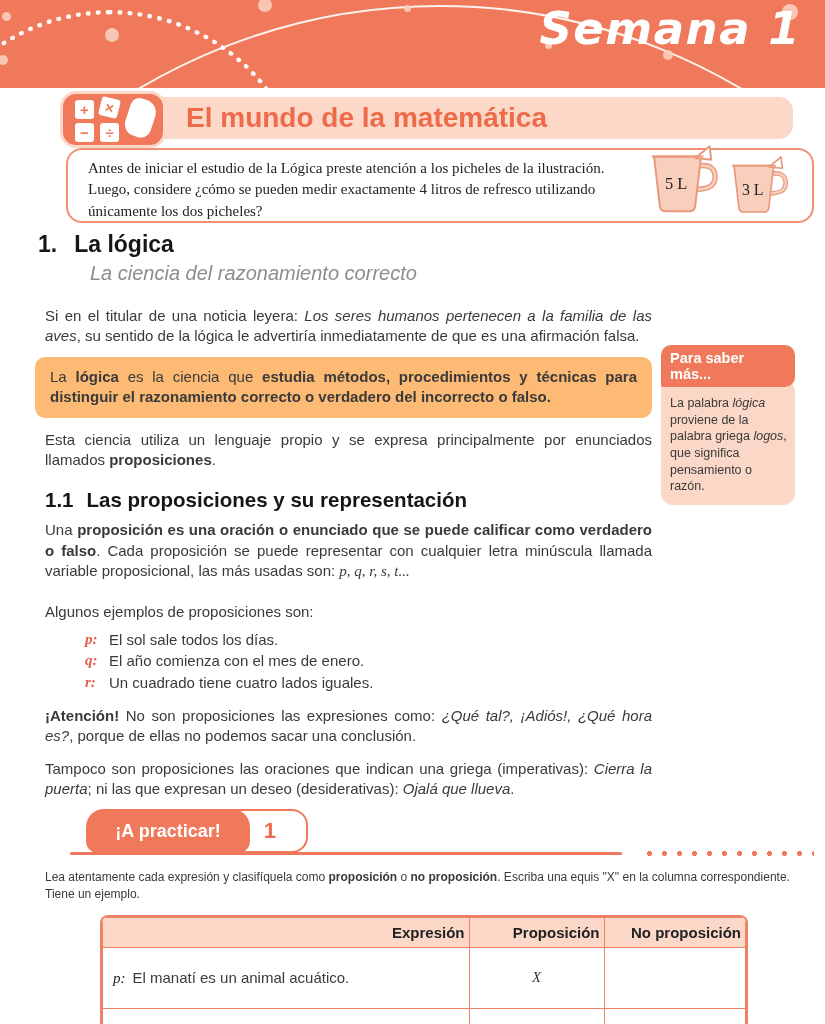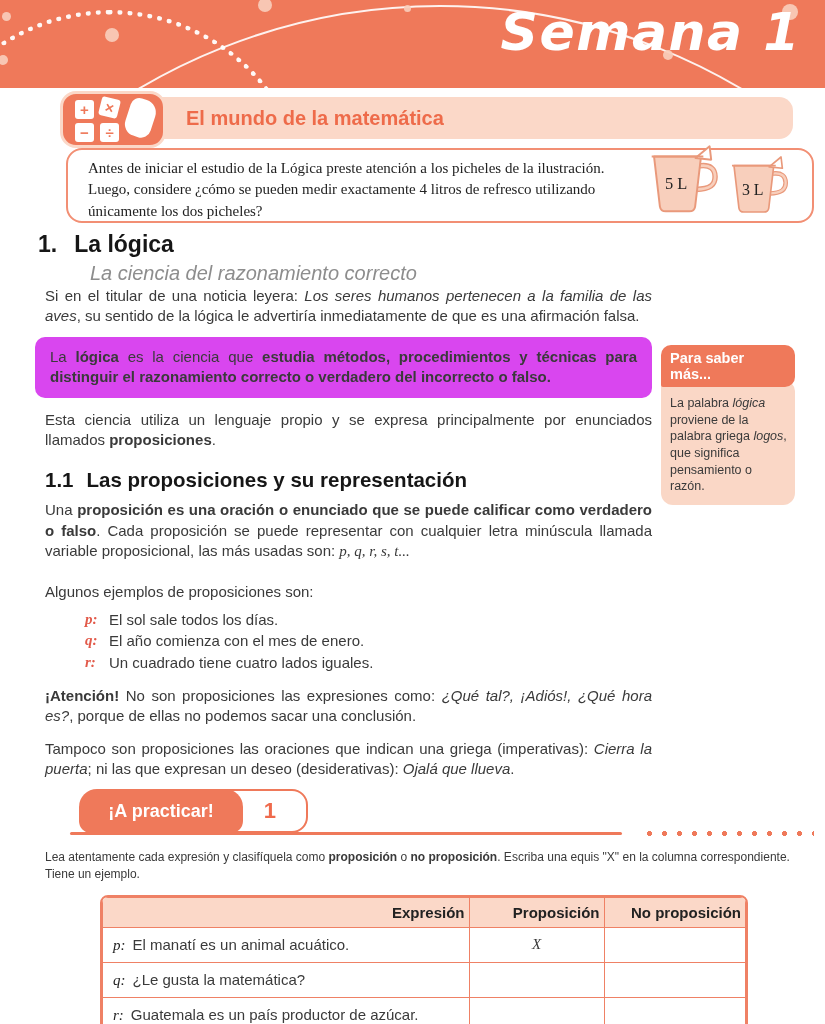--- a/index.html
+++ b/index.html
@@ -4,71 +4,71 @@
 <style>
   html,body{margin:0;padding:0;}
   body{width:825px;height:1024px;background:#ffffff;font-family:"Liberation Sans",sans-serif;overflow:hidden;}
   #page{position:relative;width:825px;height:1024px;overflow:hidden;}
 
   
   #header{position:absolute;left:0;top:0;width:825px;height:88px;background:#EF795A;overflow:hidden;}
   .dotted-circle{position:absolute;left:-90px;top:10px;width:400px;height:400px;border:5px dotted rgba(255,255,255,.95);border-radius:50%;box-sizing:border-box;}
   .big-circle{position:absolute;left:-150px;top:5px;width:1180px;height:1180px;border:2.5px solid rgba(255,255,255,.9);border-radius:50%;box-sizing:border-box;}
   .hdot{position:absolute;border-radius:50%;background:#F8CDBB;opacity:.92;}
-  .week{position:absolute;right:24px;top:2px;color:#ffffff;font-size:52px;font-weight:800;font-style:italic;letter-spacing:1.5px;font-family:"DejaVu Sans",sans-serif;}
+  .week{position:absolute;right:24px;top:2px;color:#ffffff;font-size:45px;font-weight:800;font-style:italic;letter-spacing:1.5px;font-family:"DejaVu Sans",sans-serif;}
 
   
   #banner-icon{position:absolute;left:60px;top:91px;width:106px;height:57px;background:#EF795A;border:3px solid #FBD8C8;border-radius:16px;z-index:3;box-sizing:border-box;}
   .card{position:absolute;background:#ffffff;border-radius:3px;width:19px;height:19px;display:flex;align-items:center;justify-content:center;color:#EF795A;font-weight:800;font-size:15px;line-height:1;}
   .hand{position:absolute;left:64px;top:5px;width:27px;height:38px;background:#ffffff;border-radius:9px 13px 10px 12px;transform:rotate(18deg);}
   #banner-band{position:absolute;left:74px;top:97px;width:719px;height:42px;background:#FBD8C8;border-radius:14px;z-index:2;}
-  #banner-band .t{display:block;padding-left:112px;line-height:42px;font-size:20px;font-weight:700;color:#EE6B4A;}
+  #banner-band .t{display:block;padding-left:112px;line-height:42px;font-size:28px;font-weight:700;color:#EE6B4A;}
 
   
   #intro-box{position:absolute;left:66px;top:148px;width:748px;height:75px;background:#ffffff;border:2px solid #F28F74;border-radius:16px;box-sizing:border-box;}
   #intro-box .txt{position:absolute;left:20px;top:8px;width:548px;font-family:"Liberation Serif",serif;font-size:15px;line-height:1.42;color:#222222;}
   .pitchers{position:absolute;right:22px;bottom:5px;display:flex;align-items:flex-end;gap:6px;}
 
   
   #content{position:absolute;left:0;top:231px;width:825px;}
   .col{margin-left:45px;width:607px;}
   .h1{display:flex;gap:17px;font-size:23px;font-weight:700;color:#161616;margin-left:-7px;}
   .subtitle{margin:4px 0 0 45px;font-size:20px;font-style:italic;color:#8D8D8D;}
   .para{margin:0;font-size:15px;line-height:1.36;color:#3A3A3A;text-align:justify;}
-  .mt9{margin-top:1px;} .mt6{margin-top:20px;} .mt8{margin-top:8px;} .mt12{margin-top:12px;} .mt14{margin-top:13px;}
-  .def-box{margin-top:10px;margin-left:-10px;width:617px;box-sizing:border-box;background:#d946ef;border-radius:10px;padding:10px 15px;}
+  .mt9{margin-top:21px;} .mt6{margin-top:20px;} .mt8{margin-top:8px;} .mt12{margin-top:12px;} .mt14{margin-top:13px;}
+  .def-box{margin-top:10px;margin-left:-10px;width:617px;box-sizing:border-box;background:#fdba74;border-radius:10px;padding:10px 15px;}
   .h2{display:flex;gap:13px;font-size:20.5px;font-weight:700;color:#161616;margin-top:18px;}
   .run-b{font-weight:700;}
   .run-i{font-style:italic;}
   .run-si{font-family:"Liberation Serif",serif;font-style:italic;}
   .examples{margin:7px 0 0 40px;}
   .example{display:flex;font-size:15px;line-height:1.42;color:#3A3A3A;}
   .ex-letter{width:24px;font-family:"Liberation Serif",serif;font-style:italic;font-weight:700;color:#E25A4A;}
 
   
   #sidebar{position:absolute;left:661px;top:114px;width:134px;}
   #sidebar .sb-head{position:relative;z-index:2;background:#EF795A;color:#ffffff;font-weight:700;font-size:14.5px;padding:5px 9px;border-radius:10px 10px 10px 2px;}
   #sidebar .sb-body{margin-top:-6px;background:#FAD7C6;border-radius:2px 10px 12px 12px;padding:14px 8px 10px 9px;font-size:12.5px;line-height:1.33;color:#3A3A3A;}
 
   
   .practice{position:relative;margin-left:25px;margin-top:10px;height:50px;width:740px;}
   .tab-number-box{position:absolute;left:138px;top:0;width:100px;height:44px;background:#ffffff;border:2.5px solid #EF795A;border-radius:12px 16px 16px 12px;box-sizing:border-box;z-index:1;}
   .tab-number-box .n{display:block;text-align:right;padding-right:30px;line-height:40px;color:#EF6A4C;font-size:22px;font-weight:800;}
-  .tab-main{position:absolute;left:9px;top:0;width:164px;height:44px;background:#EF795A;border-radius:18px 18px 12px 12px;z-index:2;display:flex;align-items:center;justify-content:center;}
+  .tab-main{position:absolute;left:16px;top:0;width:164px;height:44px;background:#EF795A;border-radius:18px 18px 12px 12px;z-index:2;display:flex;align-items:center;justify-content:center;}
   .tab-main .l{color:#ffffff;font-size:18px;font-weight:700;}
   .rule{position:absolute;left:0;top:43px;width:552px;height:3px;background:#EF795A;border-radius:2px;}
   .rule-dots{position:absolute;left:572px;top:40px;width:172px;height:9px;background-image:radial-gradient(circle,#EF795A 2.3px,rgba(0,0,0,0) 2.8px);background-size:15px 9px;background-repeat:repeat-x;}
 
   .instructions{margin-top:10px;width:757px;font-size:12px;line-height:1.36;color:#3A3A3A;}
 
   
   .tbl-wrap{margin:13px 0 0 55px;width:648px;border:2px solid #EF8165;border-radius:8px;overflow:hidden;background:#ffffff;box-sizing:border-box;}
   table{border-collapse:collapse;width:100%;}
   th{background:#FBD8C8;font-size:15px;font-weight:700;color:#222;padding:6px 4px;border:1.5px solid #EF8165;text-align:right;}
-  td{font-size:15px;color:#3A3A3A;padding:4px 10px;height:26px;border:1.5px solid #EF8165;}
+  td{font-size:15px;color:#3A3A3A;padding:17px 10px;height:26px;border:1.5px solid #EF8165;}
   td.c{text-align:center;font-family:"Liberation Serif",serif;font-style:italic;}
   .cell-letter{font-family:"Liberation Serif",serif;font-style:italic;margin-right:7px;color:#222;}
   .w-exp{width:57%;} .w-p{width:21%;} .w-np{width:22%;}
 </style>
 </head>
 <body>
 
 <div id="page">
 
   <div id="header">

